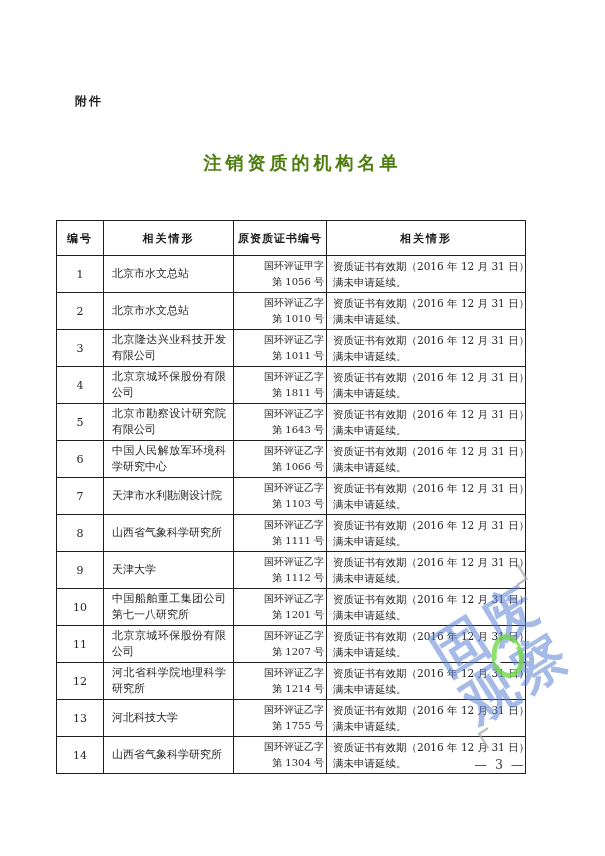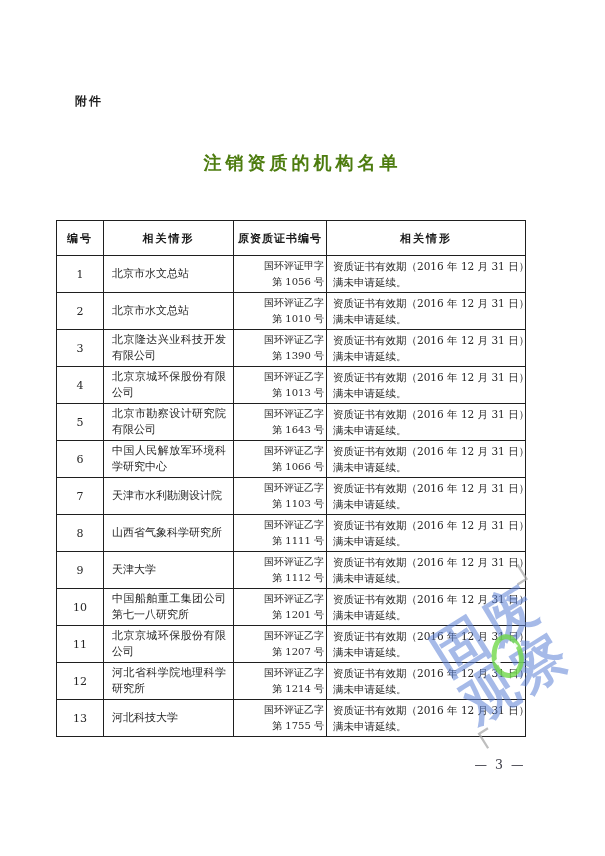--- a/index.html
+++ b/index.html
@@ -196,33 +196,33 @@
         <td class="c-sit">
           <div>资质证书有效期（2016 年 12 月 31 日）</div>
           <div>满未申请延续。</div>
         </td>
       </tr>
         <tr>
         <td class="c-no">3</td>
         <td class="c-name">北京隆达兴业科技开发有限公司</td>
         <td class="c-cert">
           <div>国环评证乙字</div>
-          <div>第 1390 号</div>
+          <div>第 1011 号</div>
         </td>
         <td class="c-sit">
           <div>资质证书有效期（2016 年 12 月 31 日）</div>
           <div>满未申请延续。</div>
         </td>
       </tr>
         <tr>
         <td class="c-no">4</td>
         <td class="c-name">北京京城环保股份有限公司</td>
         <td class="c-cert">
           <div>国环评证乙字</div>
-          <div>第 1013 号</div>
+          <div>第 1811 号</div>
         </td>
         <td class="c-sit">
           <div>资质证书有效期（2016 年 12 月 31 日）</div>
           <div>满未申请延续。</div>
         </td>
       </tr>
         <tr>
         <td class="c-no">5</td>
         <td class="c-name">北京市勘察设计研究院有限公司</td>
         <td class="c-cert">
@@ -317,20 +317,32 @@
           <div>资质证书有效期（2016 年 12 月 31 日）</div>
           <div>满未申请延续。</div>
         </td>
       </tr>
         <tr>
         <td class="c-no">13</td>
         <td class="c-name">河北科技大学</td>
         <td class="c-cert">
           <div>国环评证乙字</div>
           <div>第 1755 号</div>
+        </td>
+        <td class="c-sit">
+          <div>资质证书有效期（2016 年 12 月 31 日）</div>
+          <div>满未申请延续。</div>
+        </td>
+      </tr>
+        <tr>
+        <td class="c-no">14</td>
+        <td class="c-name">山西省气象科学研究所</td>
+        <td class="c-cert">
+          <div>国环评证乙字</div>
+          <div>第 1304 号</div>
         </td>
         <td class="c-sit">
           <div>资质证书有效期（2016 年 12 月 31 日）</div>
           <div>满未申请延续。</div>
         </td>
       </tr>
       </tbody>
   </table>
 
   <div class="watermark">

